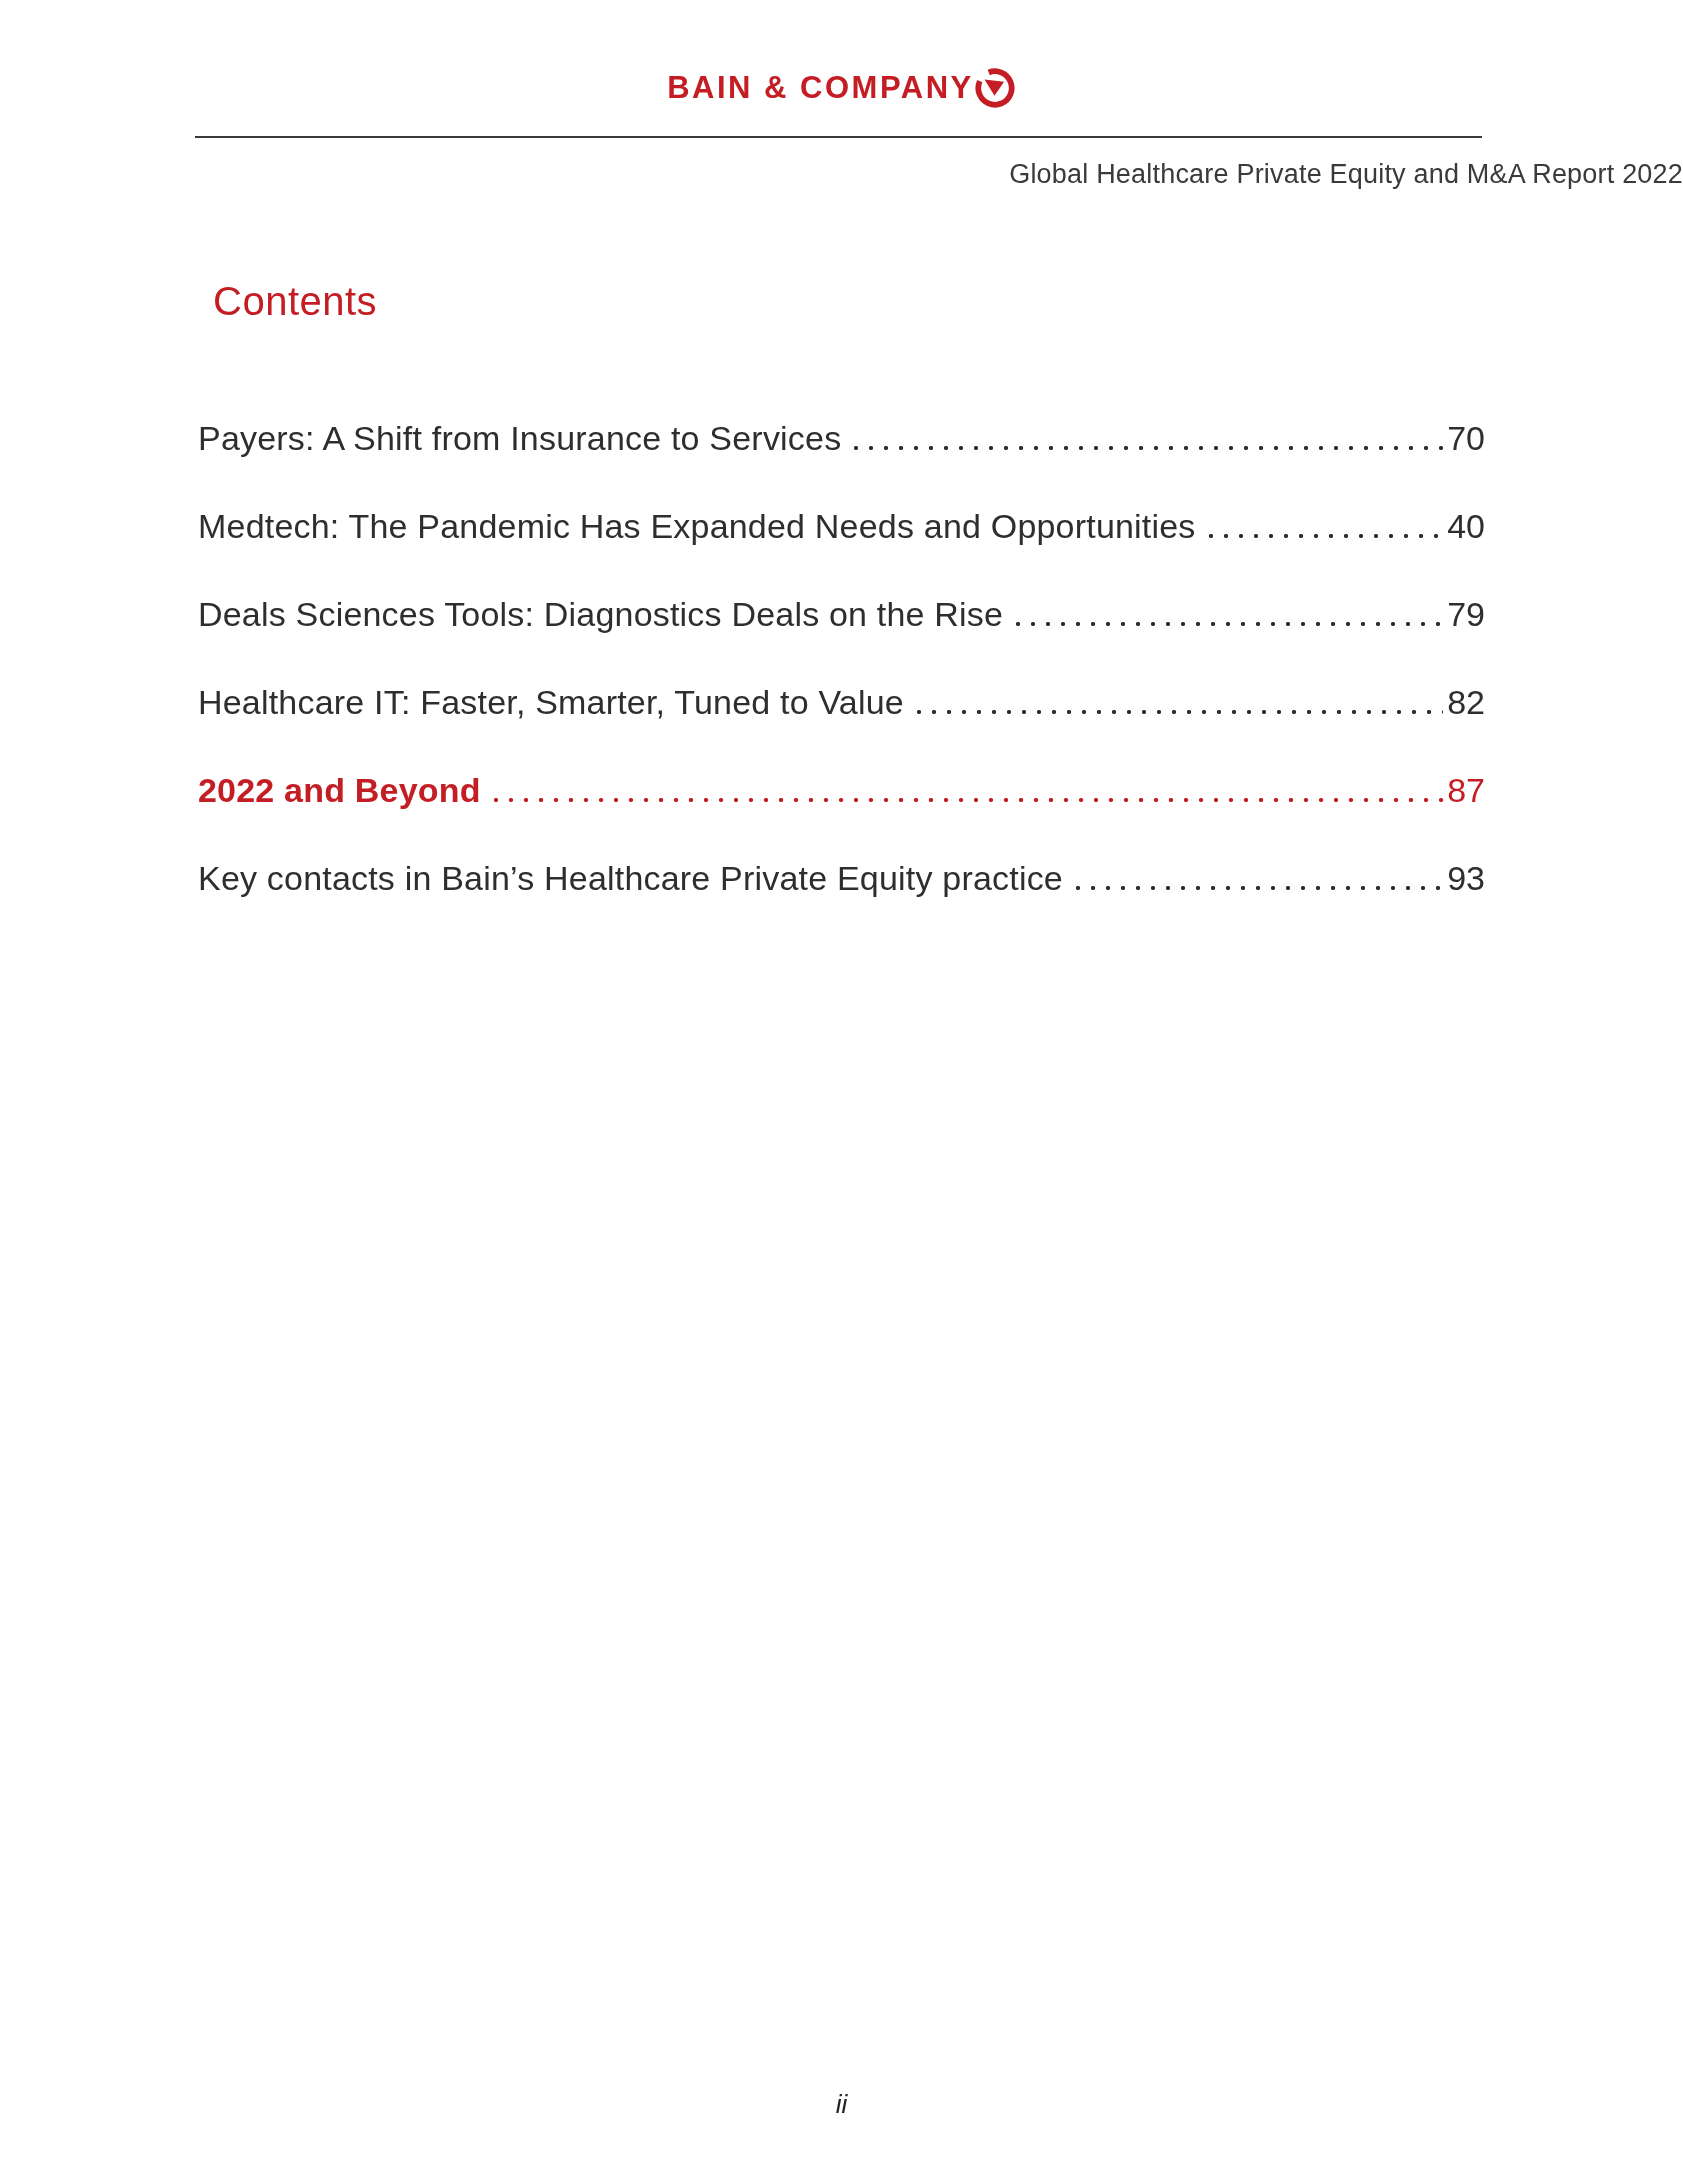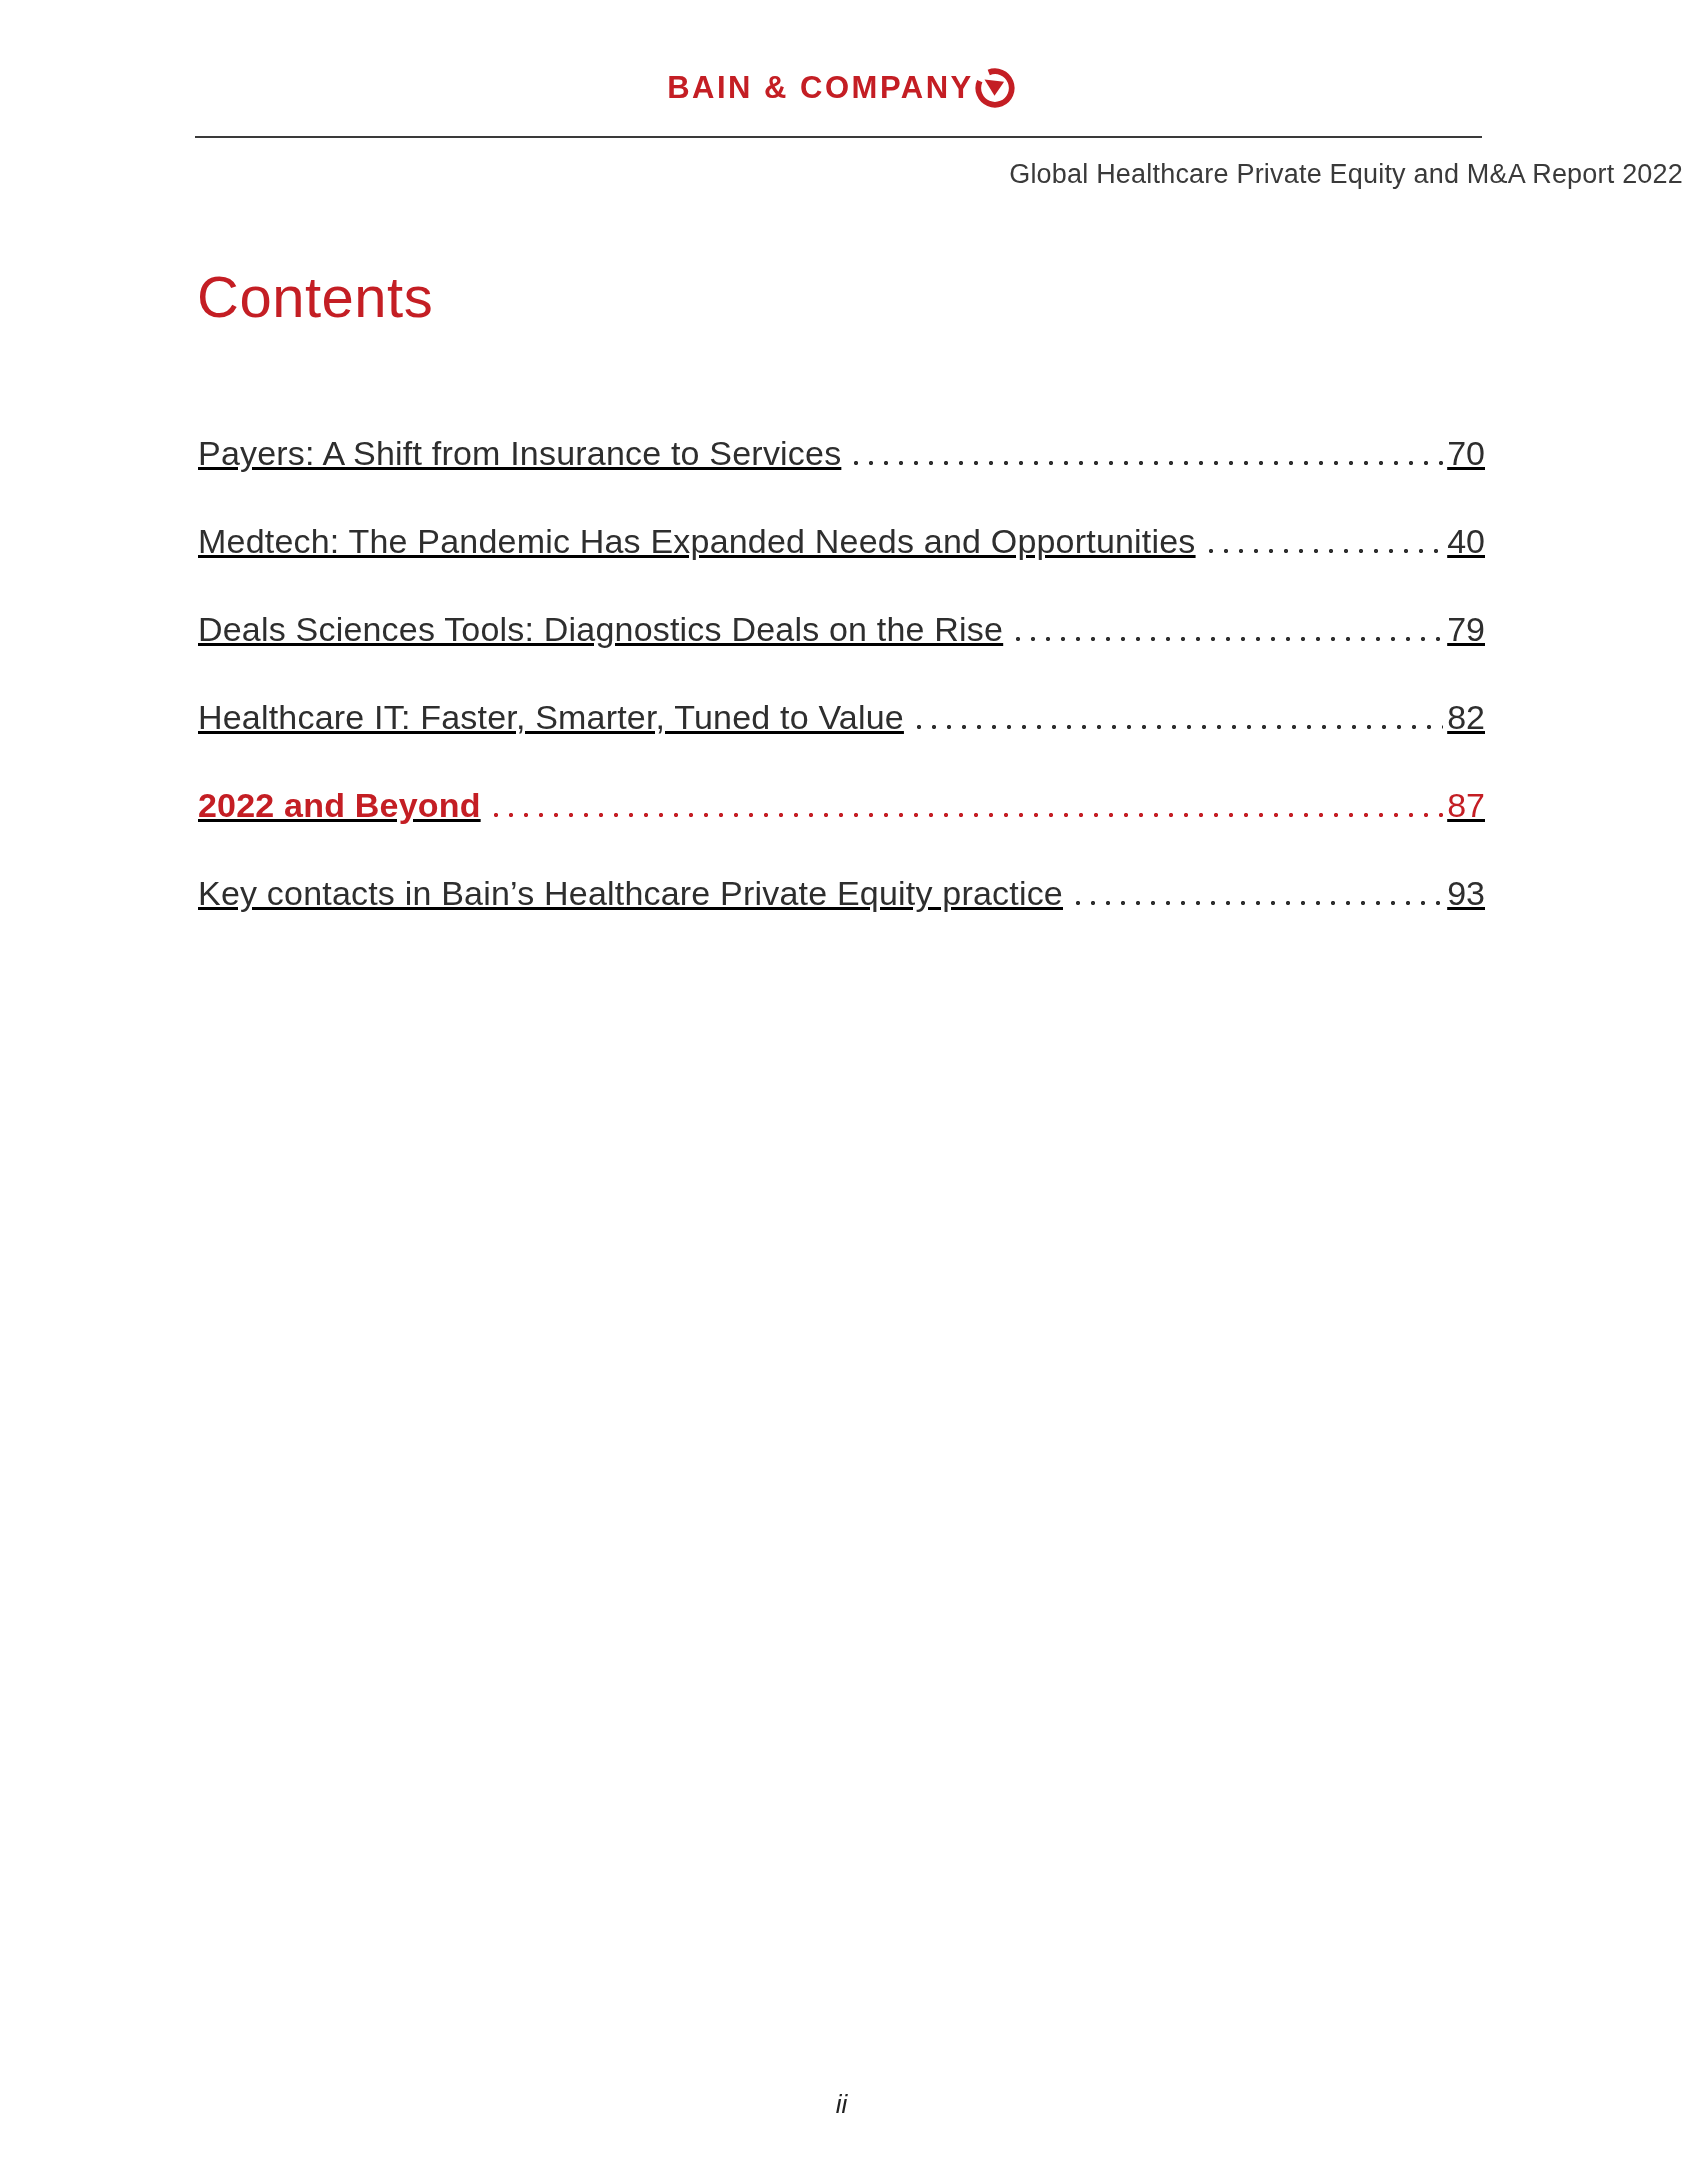--- a/index.html
+++ b/index.html
@@ -42,31 +42,31 @@
     text-align: right;
     font-size: 27px;
     color: #3a3a3a;
     letter-spacing: 0.2px;
   }
 
   
   .contents-title {
     position: absolute;
     top: 263px; left: 197px;
-    margin: 0;
-    font-size: 58px;
+    margin: 16px;
+    font-size: 40px;
     font-weight: 400;
     color: var(--red);
     letter-spacing: 0.5px;
   }
 
   
   .toc {
     position: absolute;
-    top: 435px; left: 198px; width: 1287px; text-decoration: underline;
+    top: 420px; left: 198px; width: 1287px;
   }
   .toc-entry {
     display: flex;
     align-items: flex-end;
     font-size: 34px;
     line-height: 37px;
     color: var(--ink);
     margin-bottom: 51px;
     cursor: pointer;
   }

